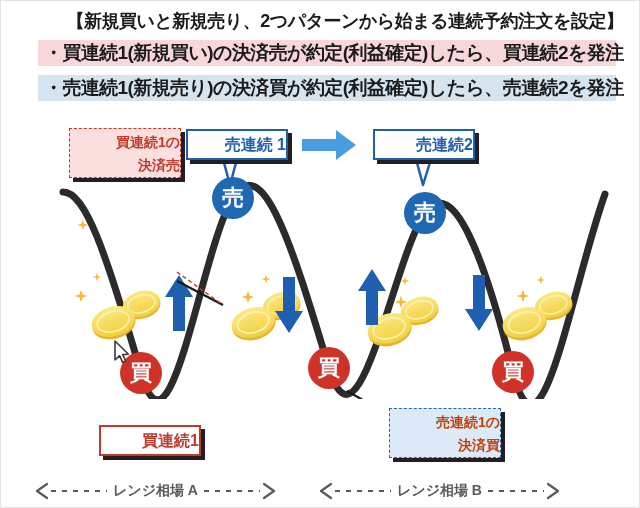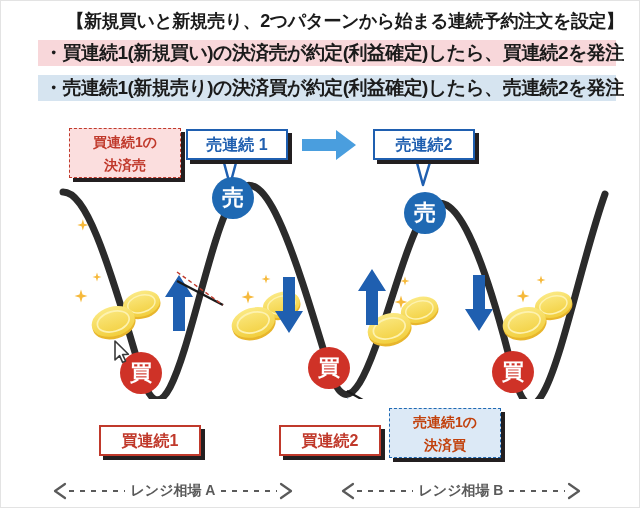--- a/index.html
+++ b/index.html
@@ -73,21 +73,21 @@
     line-height: 42px;
     letter-spacing: 0;
   }
   .node.sell { background: #1f69b3; }
   .node.buy  { background: #cf3227; }
 
   
   .callout {
     position: absolute;
     box-sizing: border-box;
-    text-align: center;
+    text-align: right;
     font-weight: bold;
     white-space: nowrap;
   }
 
   
   #callout-kaikessai {
     left: 68px; top: 127px;
     width: 112px; height: 50px;
     background: #fbdede;
     border: 1.6px dashed #c0392b;
@@ -140,21 +140,21 @@
   
   .range-row {
     position: absolute;
     top: 476px;
     height: 26px;
     line-height: 26px;
     font-size: 14px;
     font-weight: bold;
     color: #5a5a5a;
     white-space: nowrap;
-    text-align: center;
+    text-align: left;
   }
   #range-a { left: 32px;  width: 280px; }
   #range-b { left: 316px; width: 288px; }
   .range-row svg { vertical-align: middle; }
   .range-label { padding: 0 4px; letter-spacing: 0px; }
 
   
   #mouse-cursor { position: absolute; left: 112px; top: 339px; }
 </style>
 </head>
@@ -317,21 +317,20 @@
     <div>買連続1の</div>
     <div>決済売</div>
   </div>
 
   <div class="callout bubble-blue" id="bubble-uri1">売連続 1</div>
 
   <div class="callout bubble-blue" id="bubble-uri2">売連続2</div>
 
   <div class="callout box-red" id="box-kai1">買連続1</div>
 
-  <div class="callout box-red" id="box-kai2">買連続2</div>
 
   <div class="callout" id="callout-urikessai">
     <div>売連続1の</div>
     <div>決済買</div>
   </div>
 
   <div class="range-row" id="range-a">
     <svg width="76" height="20">
       <path d="M4,10 L14,3 M4,10 L14,17" stroke="#5a5a5a" stroke-width="2.2" fill="none" stroke-linecap="round"></path>
       <path d="M18,10 H74" stroke="#5a5a5a" stroke-width="2" fill="none" stroke-dasharray="5 6"></path>

